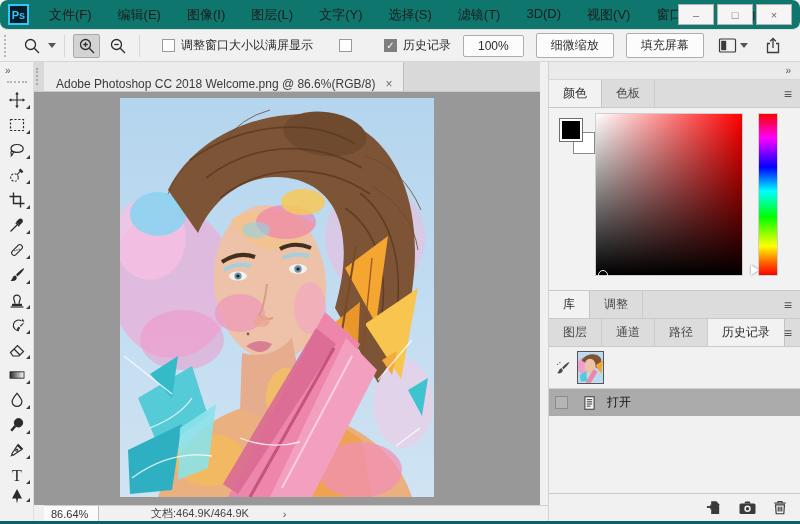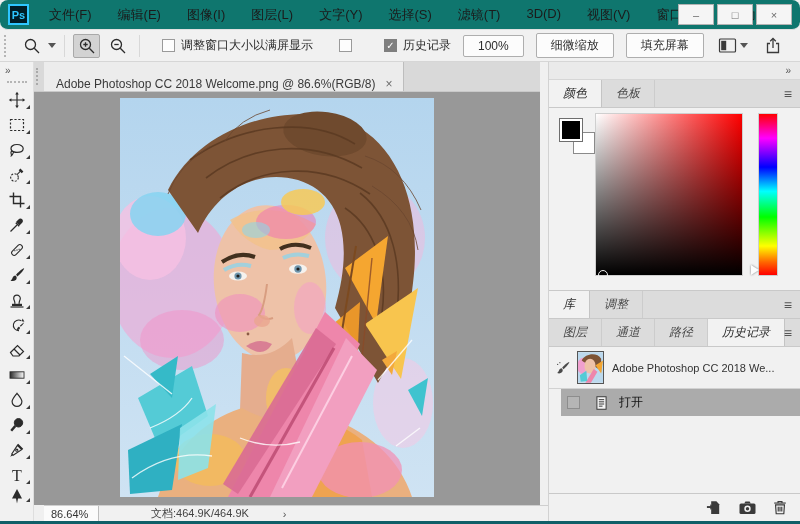--- a/index.html
+++ b/index.html
@@ -47,42 +47,42 @@
 
   
   #statusbar { position:absolute; left:44px; top:505px; width:506px; height:16px; background:#f1f1f1; border-top:1px solid #cfcfcf; display:flex; align-items:center; font-size:11px; color:#333; }
   #zoom-box { background:#fbfbfb; border-right:1px solid #bdbdbd; height:16px; display:flex; align-items:center; padding:0 8px 0 7px; min-width:55px; }
   #doc-info { margin-left:52px; color:#444; }
   #status-chev { margin-left:34px; color:#555; font-size:11px; }
 
   
   #dock { position:absolute; left:548px; top:62px; width:252px; height:459px; background:#f1f1f1; border-left:1px solid #d2d2d2; display:flex; flex-direction:column; }
   .dock-top { height:18px; background:#eaeaea; border-bottom:1px solid #d6d6d6; display:flex; justify-content:flex-end; align-items:center; padding-right:10px; font-size:10px; color:#555; letter-spacing:-1px; }
-  .tabrow { height:28px; background:#dcdcdc; border-bottom:1px solid #c9c9c9; display:flex; align-items:stretch; font-size:12px; color:#4a4a4a; position:relative;font-style:italic; }
+  .tabrow { height:28px; background:#dcdcdc; border-bottom:1px solid #c9c9c9; display:flex; align-items:stretch; font-size:12px; color:#4a4a4a; position:relative; }
   .ptab { display:flex; align-items:center; padding:0 14px; border-right:1px solid #cccccc; }
   .ptab.active { background:#f2f2f2; color:#2b2b2b; border-right:1px solid #c4c4c4; }
   .panel-menu { position:absolute; right:8px; top:6px; font-size:14px; color:#555; }
 
   
   #color-body { height:183px; background:#f2f2f2; position:relative; border-bottom:1px solid #c9c9c9; }
   #fg-swatch { position:absolute; left:10px; top:10px; width:24px; height:24px; background:#000; border:1px solid #6e6e6e; box-shadow:inset 0 0 0 2px #fff; }
   #bg-swatch { position:absolute; left:24px; top:24px; width:22px; height:22px; background:#fff; border:1px solid #8a8a8a; }
   #sat-square { position:absolute; left:46px; top:5px; width:148px; height:163px; border:1px solid #cfcfcf;
     background:linear-gradient(to bottom, rgba(0,0,0,0), #000), linear-gradient(to right, #fff, #f00); }
   #sat-picker { position:absolute; left:2px; bottom:-5px; width:10px; height:10px; border:1.5px solid #f0f0f0; border-radius:50%; }
   #hue-strip { position:absolute; left:209px; top:5px; width:20px; height:163px; border:1px solid #cfcfcf;
     background:linear-gradient(to bottom, #f00 0%, #f0f 15%, #00f 33%, #0ff 48%, #0f0 64%, #ff0 82%, #f60 92%, #f00 100%); }
   #hue-thumb { position:absolute; left:-8px; bottom:0px; width:0; height:0; border-top:5px solid transparent; border-bottom:5px solid transparent; border-left:8px solid #fdfdfd; filter:drop-shadow(0 0 1px #777); }
 
   
   #history-body { flex:1; background:#f1f1f1; border-bottom:1px solid #c9c9c9; }
   #snapshot-row { height:42px; display:flex; align-items:center; border-bottom:1px solid #d2d2d2; padding-left:6px; }
   #snapshot-thumb { width:27px; height:33px; border:1px solid #555; margin-left:6px; }
   #snapshot-label { font-size:11px; color:#333; margin-left:8px; white-space:nowrap; }
-  #state-row { height:27px; background:#ababab; display:flex; align-items:center; padding-left:6px;margin-left:12px; }
+  #state-row { height:27px; background:#ababab; display:flex; align-items:center; padding-left:6px; }
   #state-cb { width:13px; height:13px; border:1px solid #8d8d8d; background:#b5b5b5; }
   #state-label { font-size:12px; color:#111; margin-left:10px; }
   #history-footer { height:27px; background:#f1f1f1; display:flex; align-items:center; justify-content:flex-end; gap:15px; padding-right:12px; }
 
   
   #bottom-edge { position:absolute; left:0; top:521px; width:800px; height:3px; background:#0f5f68; }
 </style>
 </head>
 <body>
 
@@ -439,21 +439,20 @@
         </svg>
         <svg id="snapshot-thumb" viewBox="0 0 27 33">
           <rect width="27" height="33" fill="#bcd9ee"></rect>
           <ellipse cx="6" cy="15" rx="7" ry="9" fill="#f0a0cf"></ellipse>
           <path d="M4 9 C8 1 21 0 25 7 L25 21 C20 14 8 13 4 9" fill="#7d5436"></path>
           <ellipse cx="13" cy="15" rx="6" ry="8" fill="#eec2a8"></ellipse>
           <path d="M17 18 L8 33 L14 33 L21 21Z" fill="#ee86ab"></path>
           <polygon points="19,14 27,9 25,23" fill="#f5a630"></polygon>
           <polygon points="2,25 9,20 10,31 3,32" fill="#54cbd6"></polygon>
         </svg>
-        <span id="snapshot-label">Adobe Photoshop CC 2018 We...</span>
       </div>
       <div id="state-row">
         <div id="state-cb"></div>
         <svg width="15" height="16" viewBox="0 0 18 18" style="margin-left:14px;">
           <rect x="3.5" y="1.5" width="11" height="15" fill="#f5f5f5" stroke="#3a3a3a" stroke-width="1.2"></rect>
           <path d="M5.8 5h6.4M5.8 7.6h6.4M5.8 10.2h6.4M5.8 12.8h4.4" stroke="#3a3a3a" stroke-width="1.2"></path>
         </svg>
         <span id="state-label">打开</span>
       </div>
     </div>

